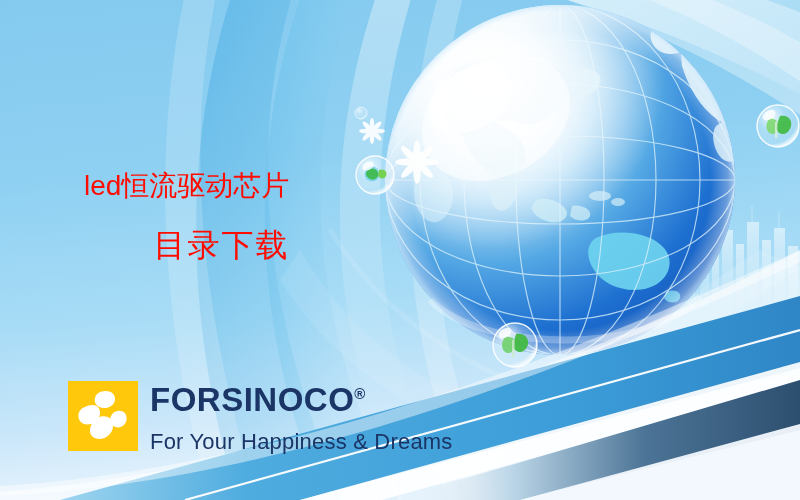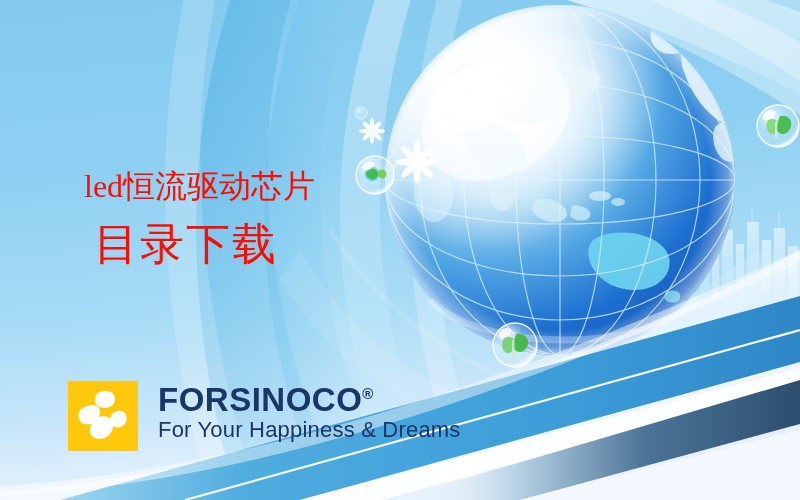--- a/index.html
+++ b/index.html
@@ -20,59 +20,61 @@
 
   
   .headline-block{
     position:absolute;
     left:84px; top:166px;
     z-index:40;
     pointer-events:none;
   }
   .headline-line1{
     color:#FF0C00;
-    font-family:Liberation Serif, serif;
-    font-size:32px;
+    font-family:Liberation Sans, sans-serif;
+    font-size:28px;
     line-height:40px;
     font-weight:400;
     white-space:nowrap;
     letter-spacing:0px;
   }
   .headline-line2{
     color:#FF0C00;
     font-family:"Liberation Serif","DejaVu Serif",serif;
-    font-size:44px;
+    font-size:32px;
     line-height:46px;
     font-weight:400;
     white-space:nowrap;
     margin-top:16px;
     margin-left:10px;
     letter-spacing:2px;
+    text-align:right;
   }
 
   
   .logo-lockup{
     position:absolute;
     left:68px; top:381px;
     z-index:40;
     display:flex;
     align-items:flex-start;
   }
   .logo-mark{
     width:70px;height:70px;
     background:#FFC80A;
     flex:0 0 70px;
     position:relative;
   }
   .logo-mark svg{display:block;width:70px;height:70px;}
   .logo-words{
-    margin-left:20px;
+    margin-left:12px;
     display:flex;flex-direction:column;
     justify-content:flex-end;
     padding-top:2px;
+    gap:12px;
   }
   .logo-name{
     color:#1B3566;
     font-family:"Liberation Sans","DejaVu Sans",sans-serif;
     font-weight:bold;
     font-size:33px;
     line-height:34px;
     letter-spacing:0.5px;
     white-space:nowrap;
     position:relative;

